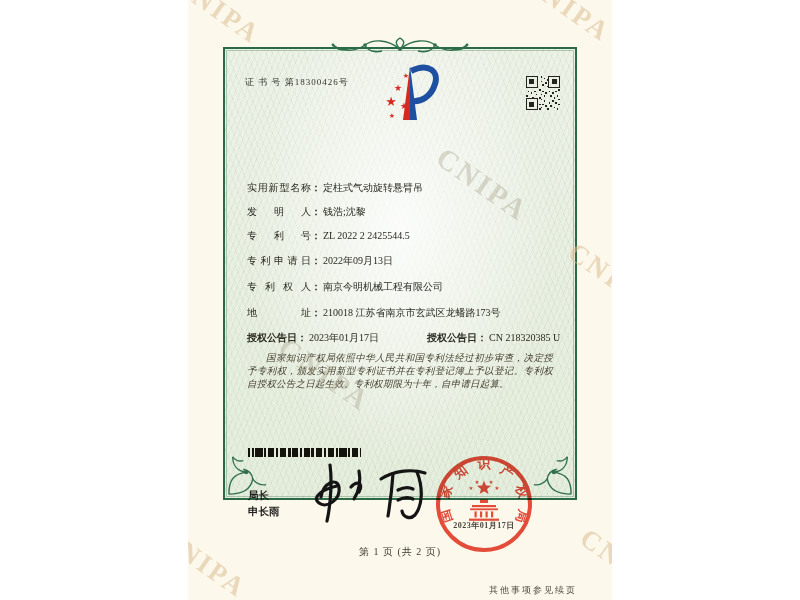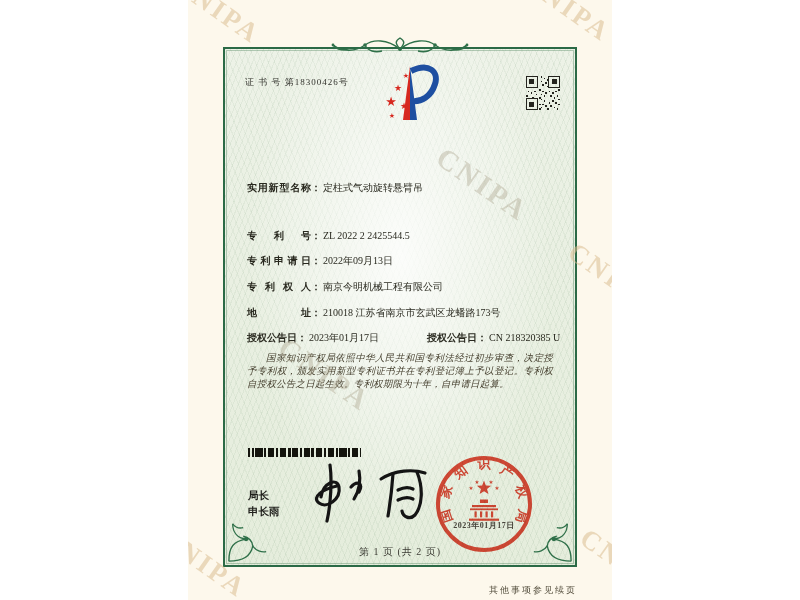--- a/index.html
+++ b/index.html
@@ -12,21 +12,21 @@
   .photo-panel { position:absolute; left:188px; top:0; width:424px; height:600px;
     background:#fdf8ec; overflow:hidden; }
 
   
   .wm { position:absolute; z-index:3; font-family:"Liberation Serif",serif; font-weight:bold;
     font-size:27px; letter-spacing:3px; color:rgba(219,190,145,0.55);
     transform:rotate(35deg); white-space:nowrap; pointer-events:none; }
   .wm.inner { color:rgba(168,161,137,0.38); font-size:29px; }
 
   
-  .cert { position:absolute; left:35px; top:47px; width:354px; height:520px; z-index:1;
+  .cert { position:absolute; left:35px; top:47px; width:354px; height:453px; z-index:1;
     border:2px solid #2b6a46;
     background:
       radial-gradient(ellipse at 50% 40%, rgba(255,255,255,0.85) 0%, rgba(255,255,255,0) 62%),
       repeating-linear-gradient(112deg, rgba(122,158,122,0.10) 0 1px, rgba(0,0,0,0) 1px 5px),
       repeating-linear-gradient(68deg, rgba(122,158,122,0.09) 0 1px, rgba(0,0,0,0) 1px 6px),
       linear-gradient(#edf2e7,#e5eddc); }
   .inner-line { position:absolute; inset:1px; border:1px solid rgba(100,146,110,0.45); pointer-events:none; }
 
   .garland { position:absolute; left:50%; top:-13px; transform:translateX(-50%); width:150px; height:26px; }
   .corner { position:absolute; width:44px; height:44px; bottom:1px; }
@@ -35,21 +35,21 @@
 
   .cert-no { position:absolute; left:20px; top:27px; font-size:9px; letter-spacing:1px; color:#33332d; }
   .logo { position:absolute; left:158px; top:13px; width:56px; height:64px; }
   .qr { position:absolute; left:301px; top:27px; width:34px; height:34px; }
 
   .title { position:absolute; left:0; right:0; top:77px; text-align:center;
     font-size:20px; font-weight:bold; letter-spacing:5px; color:#1d1d19; }
 
   .frow { position:absolute; left:22px; right:18px; height:14px; font-size:10px; color:#29291f; white-space:nowrap; }
   .flabel { display:inline-block; width:64px; text-align:justify; text-align-last:justify;
-    font-weight:bold; vertical-align:top; }
+    font-weight:normal; vertical-align:top; }
   .fcolon { font-weight:bold; }
   .fvalue { margin-left:2px;text-align:center; }
   .r0{top:132px}.r1{top:156px}.r2{top:180px}.r3{top:205px}.r4{top:231px}.r5{top:257px}.r6{top:282px}
   .grant2 { position:absolute; left:180px; top:0; }
   .glabel { font-weight:bold; }
 
   .paras { position:absolute; left:22px; right:22px; top:303px; font-style:italic;
     font-size:9.5px; line-height:13px; color:#453f2e; letter-spacing:0.2px; text-align:justify; }
   .paras p { text-indent:2em; }
 
@@ -194,20 +194,23 @@
             <rect x="8" y="13" width="1" height="1"></rect>
           <rect x="8" y="17" width="1" height="1"></rect>
             <rect x="8" y="20" width="1" height="1"></rect>
         </g>
       </svg>
 
 
       <div class="frow r0">
         <span class="flabel">实用新型名称</span><span class="fcolon">：</span><span class="fvalue">定柱式气动旋转悬臂吊</span>
       </div>
+      <div class="frow r1">
+        <span class="flabel">发明人</span><span class="fcolon">：</span><span class="fvalue">钱浩;沈黎</span>
+      </div>
       <div class="frow r2">
         <span class="flabel">专利号</span><span class="fcolon">：</span><span class="fvalue">ZL 2022 2 2425544.5</span>
       </div>
       <div class="frow r3">
         <span class="flabel">专利申请日</span><span class="fcolon">：</span><span class="fvalue">2022年09月13日</span>
       </div>
       <div class="frow r4">
         <span class="flabel">专利权人</span><span class="fcolon">：</span><span class="fvalue">南京今明机械工程有限公司</span>
       </div>
       <div class="frow r5">

